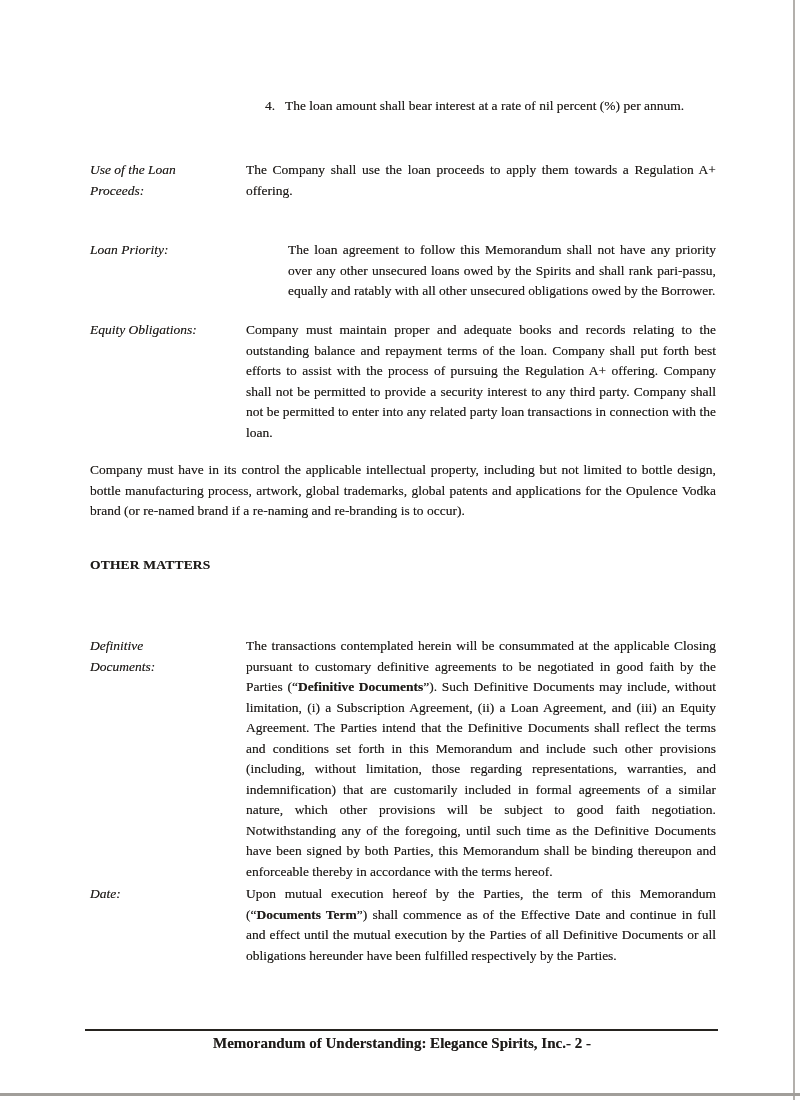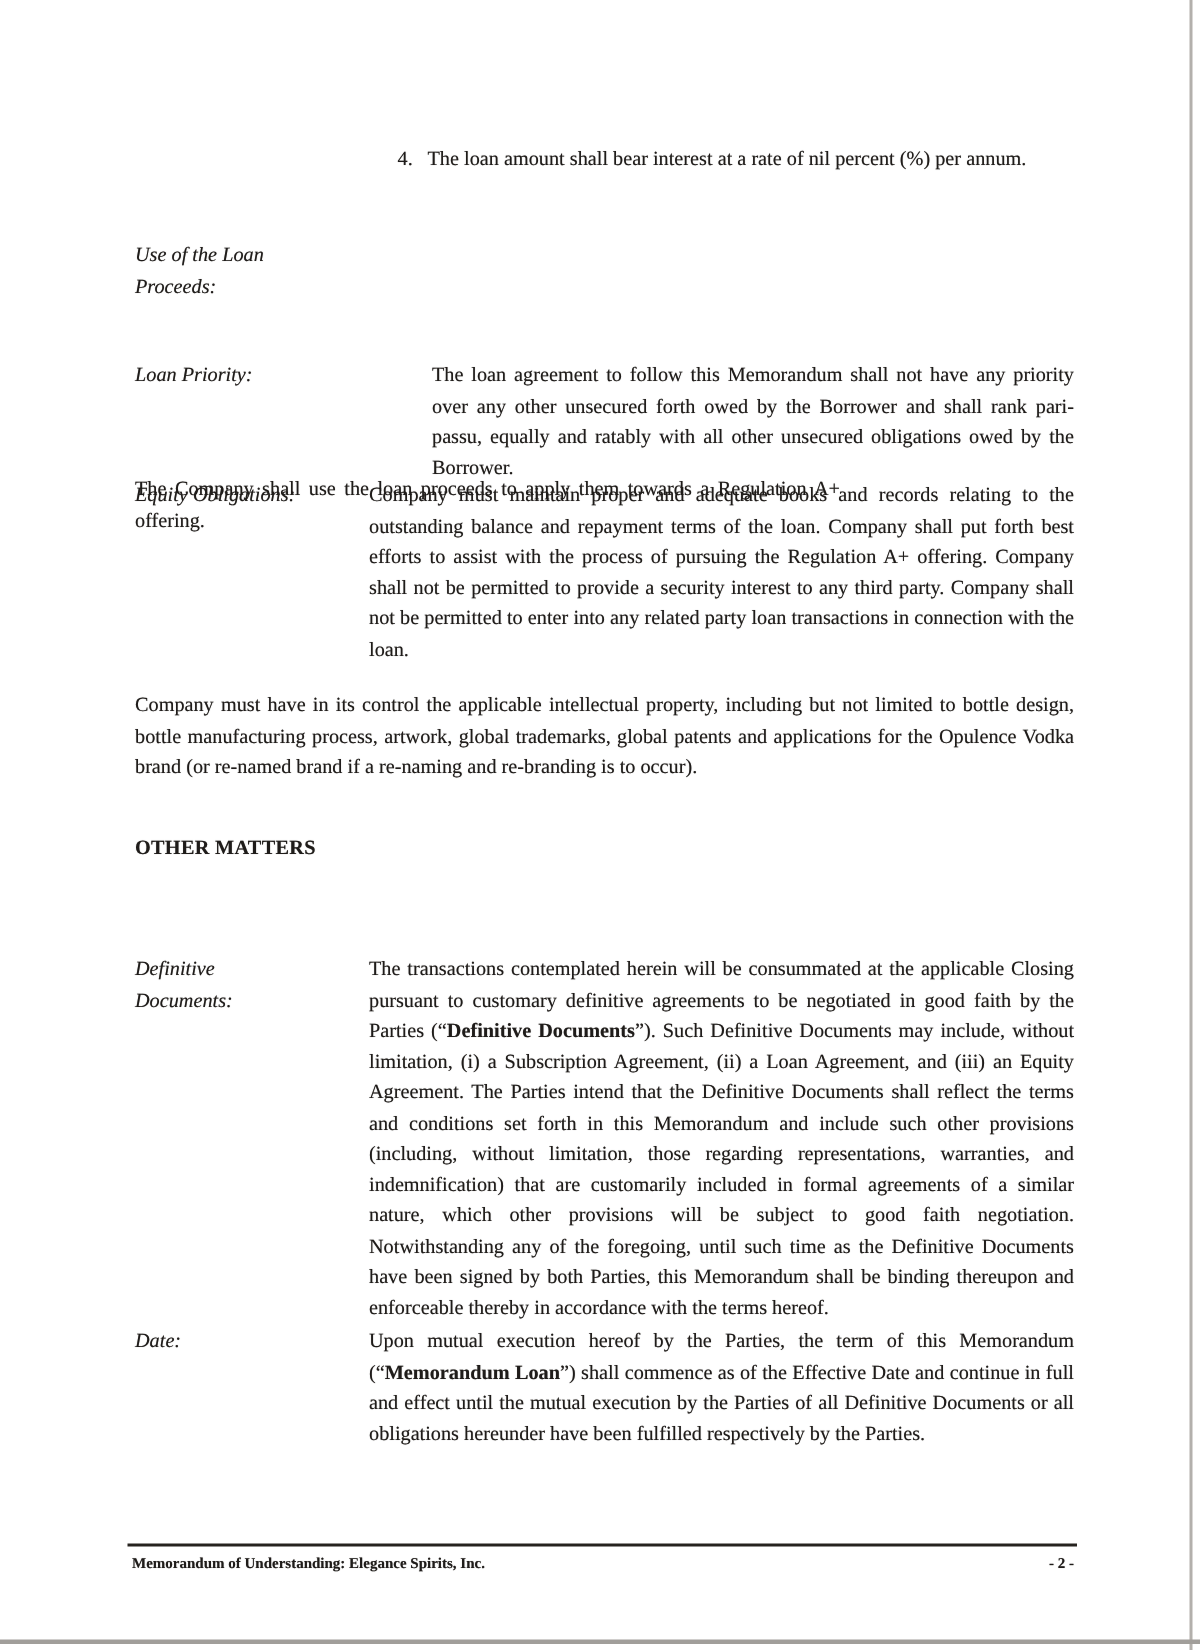--- a/index.html
+++ b/index.html
@@ -40,80 +40,80 @@
     display: flex; align-items: flex-start;
   }
   .row .label {
     width: 156px; flex: 0 0 156px;
     font-style: italic;
   }
   .row .body {
     flex: 1 1 auto; width: 470px;
     text-align: justify;
   }
-  .row-use        { top: 160px; flex-direction: column; }
+  .row-use        { top: 160px; }
   .row-loan       { top: 240px; gap: 42px; }
   .row-company    { top: 320px; }
   .row-condition  { top: 460px; }
   .row-definitive { top: 636px; }
   .row-term       { top: 884px; }
   .heading {
     position: absolute; top: 555px; left: 90px;
     font-weight: bold; letter-spacing: 0.2px;
   }
   .bold { font-weight: bold; }
   .footer-rule {
     position: absolute; top: 1029px; left: 85px; width: 633px; height: 2px;
     background: #26231f;
   }
   .footer-row {
     position: absolute; top: 1035px; left: 88px; width: 628px;
-    display: flex; justify-content: space-between;
-    font-size: 10px; font-weight: bold; line-height: 16px;
+    display: flex; justify-content: center;
+    font-size: 15px; font-weight: bold; line-height: 16px;
     text-shadow: 0 0 0.5px rgba(30,25,20,0.55);
   }
 </style>
 </head>
 <body>
 
 <div class="page">
 
   <div class="list-item txt">
     <span class="marker">4.</span><span>The loan amount shall bear interest at a rate of nil percent (%) per annum.</span>
   </div>
 
   <div class="row row-use txt">
     <div class="label">Use of the Loan<br>Proceeds:</div>
     <div class="body">The Company shall use the loan proceeds to apply them towards a Regulation A+ offering.</div>
   </div>
 
   <div class="row row-loan txt">
     <div class="label">Loan Priority:</div>
-    <div class="body">The loan agreement to follow this Memorandum shall not have any priority over any other unsecured forth owed by the Borrower and shall rank pari-passu, equally and ratably with all other unsecured obligations owed by the Borrower.</div>
+    <div class="body">The loan agreement to follow this Memorandum shall not have any priority over any other unsecured loans owed by the Spirits and shall rank pari-passu, equally and ratably with all other unsecured obligations owed by the Borrower.</div>
   </div>
 
   <div class="row row-company txt">
     <div class="label">Equity Obligations:</div>
     <div class="body">Company must maintain proper and adequate books and records relating to the outstanding balance and repayment terms of the loan. Company shall put forth best efforts to assist with the process of pursuing the Regulation A+ offering. Company shall not be permitted to provide a security interest to any third party. Company shall not be permitted to enter into any related party loan transactions in connection with the loan.</div>
   </div>
 
   <div class="row row-condition txt">
     <div class="body">Company must have in its control the applicable intellectual property, including but not limited to bottle design, bottle manufacturing process, artwork, global trademarks, global patents and applications for the Opulence Vodka brand (or re-named brand if a re-naming and re-branding is to occur).</div>
   </div>
 
   <div class="heading txt">OTHER MATTERS</div>
 
   <div class="row row-definitive txt">
     <div class="label">Definitive<br>Documents:</div>
     <div class="body"><span>The transactions contemplated herein will be consummated at the applicable Closing pursuant to customary definitive agreements to be negotiated in good faith by the Parties (“</span><span class="bold">Definitive Documents</span><span>”). Such Definitive Documents may include, without limitation, (i) a Subscription Agreement, (ii) a Loan Agreement, and (iii) an Equity Agreement. The Parties intend that the Definitive Documents shall reflect the terms and conditions set forth in this Memorandum and include such other provisions (including, without limitation, those regarding representations, warranties, and indemnification) that are customarily included in formal agreements of a similar nature, which other provisions will be subject to good faith negotiation. Notwithstanding any of the foregoing, until such time as the Definitive Documents have been signed by both Parties, this Memorandum shall be binding thereupon and enforceable thereby in accordance with the terms hereof.</span></div>
   </div>
 
   <div class="row row-term txt">
     <div class="label">Date:</div>
-    <div class="body"><span>Upon mutual execution hereof by the Parties, the term of this Memorandum (“</span><span class="bold">Memorandum Loan</span><span>”) shall commence as of the Effective Date and continue in full and effect until the mutual execution by the Parties of all Definitive Documents or all obligations hereunder have been fulfilled respectively by the Parties.</span></div>
+    <div class="body"><span>Upon mutual execution hereof by the Parties, the term of this Memorandum (“</span><span class="bold">Documents Term</span><span>”) shall commence as of the Effective Date and continue in full and effect until the mutual execution by the Parties of all Definitive Documents or all obligations hereunder have been fulfilled respectively by the Parties.</span></div>
   </div>
 
   <div class="footer-rule"></div>
   <div class="footer-row">
     <span>Memorandum of Understanding: Elegance Spirits, Inc.</span>
     <span>- 2 -</span>
   </div>
 
   <div class="edge-right"></div>
   <div class="edge-bottom"></div>

